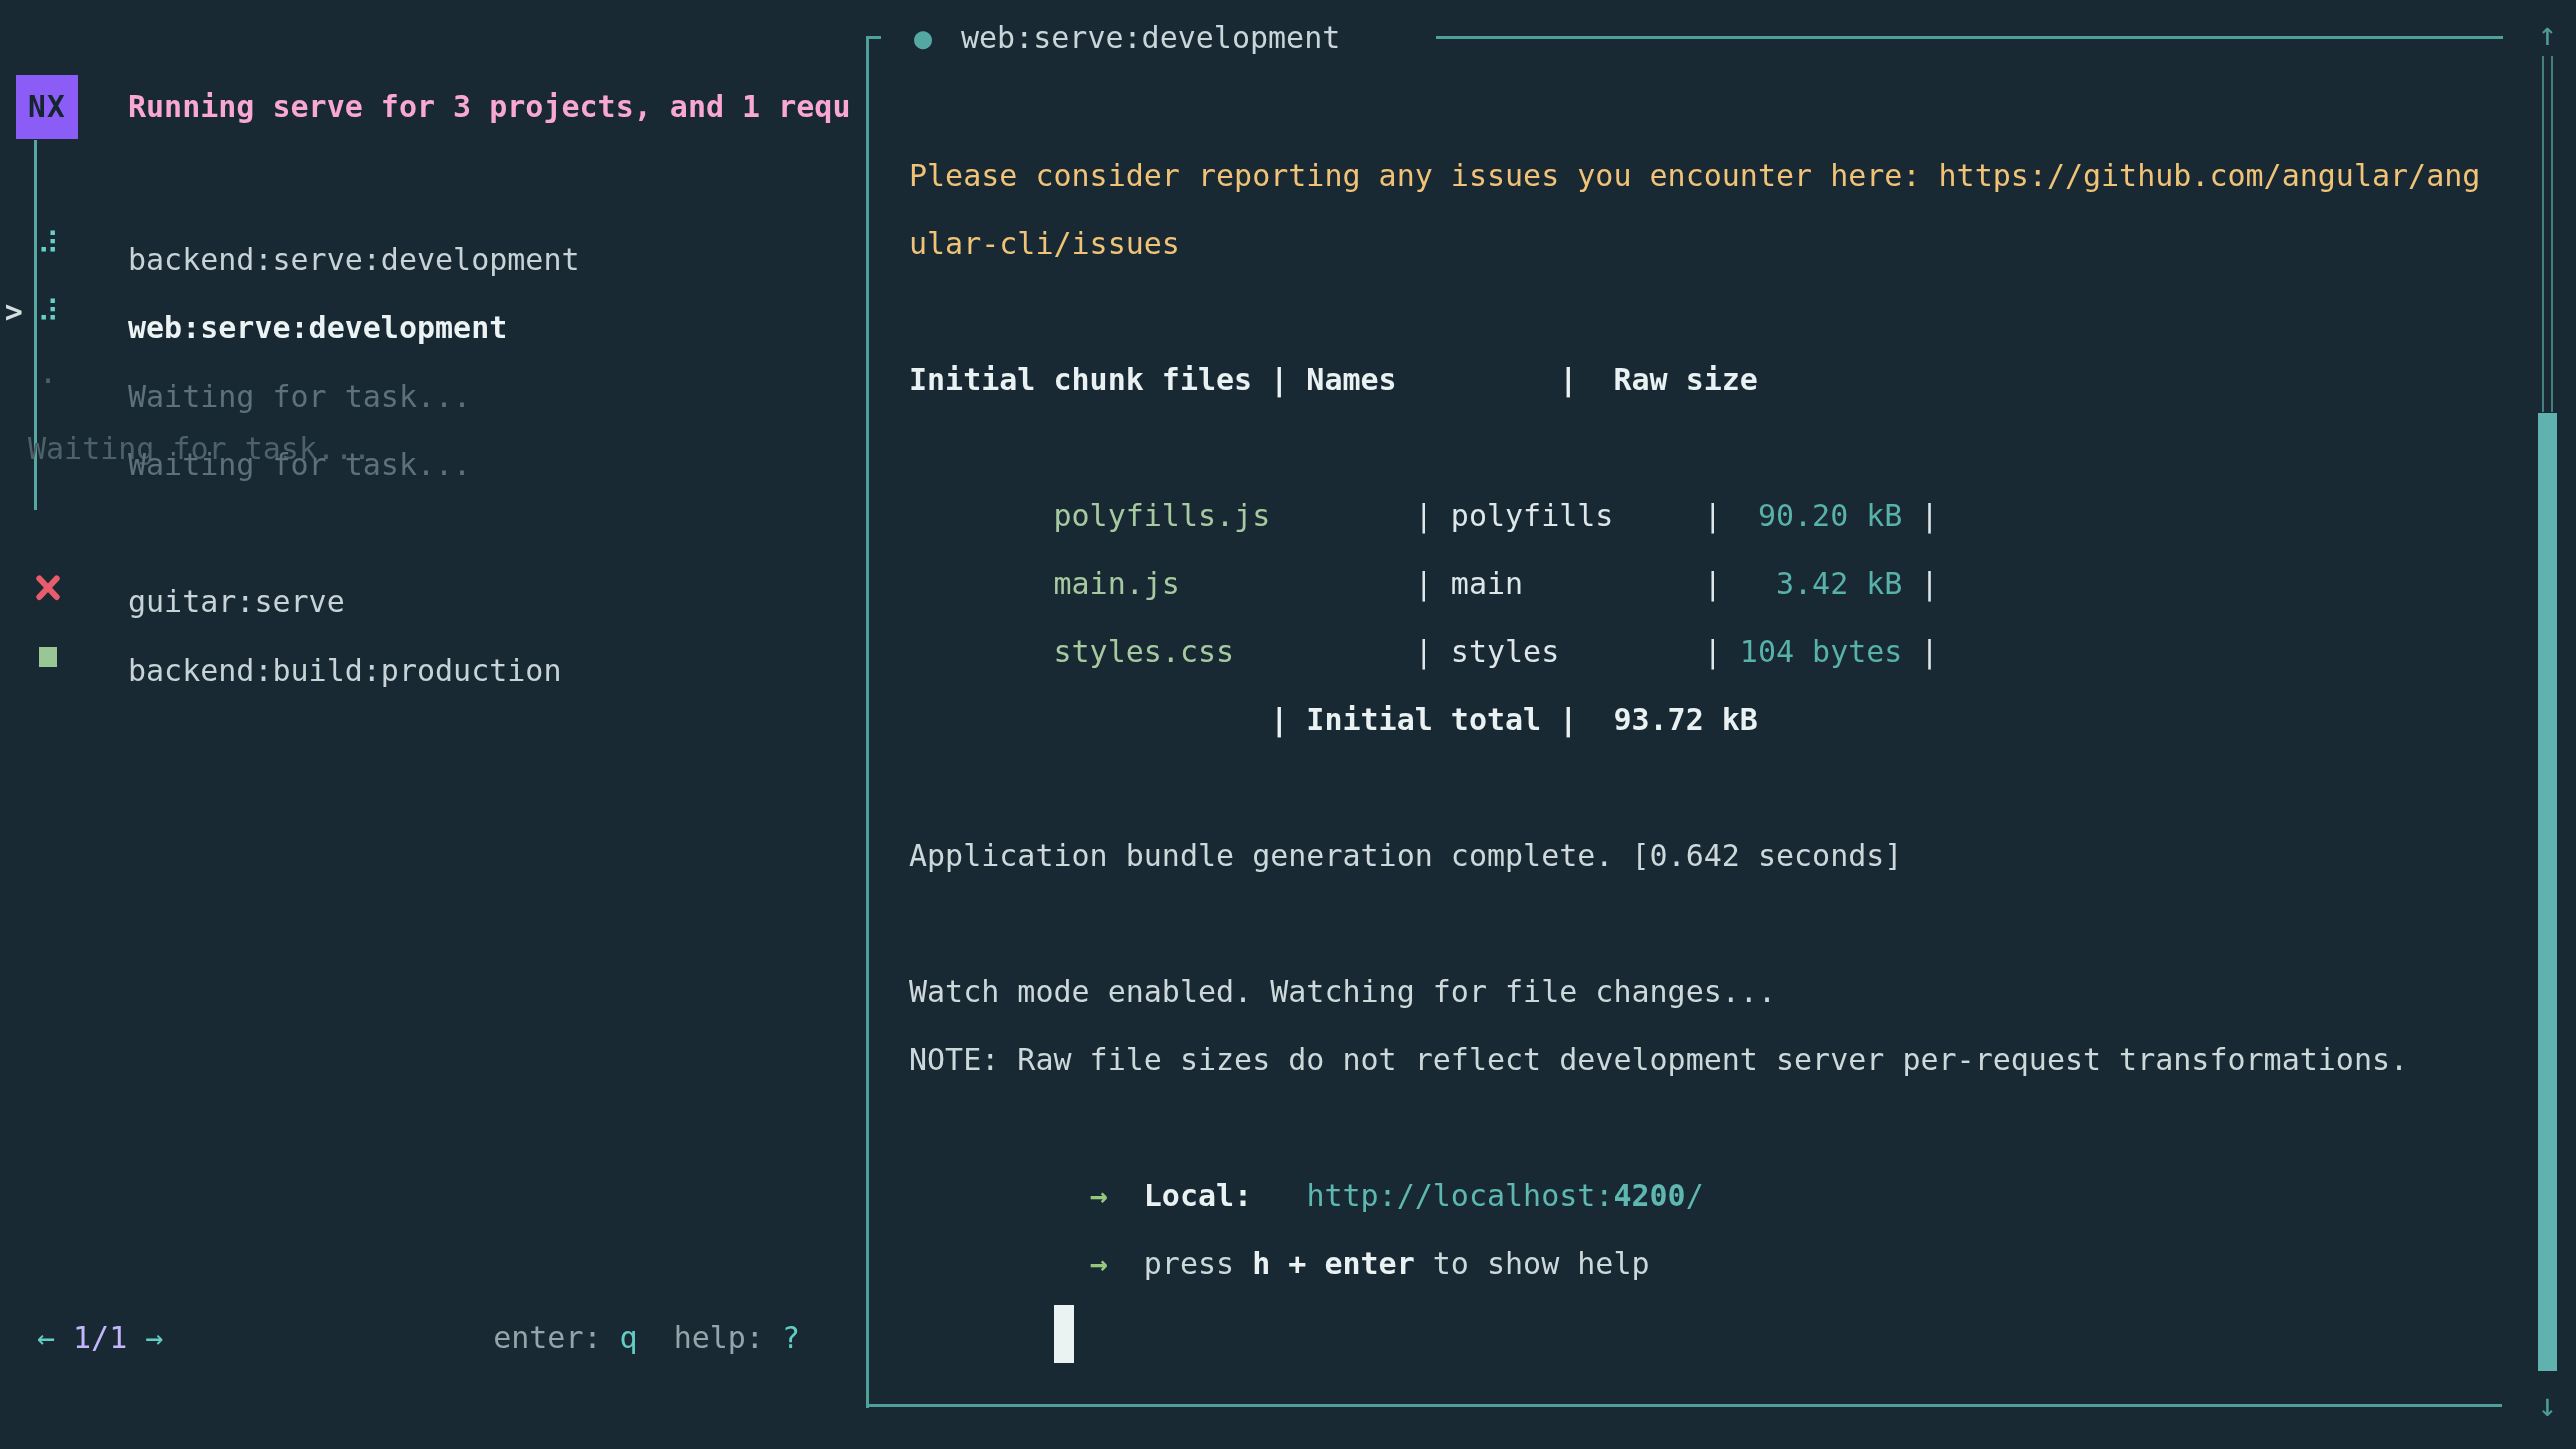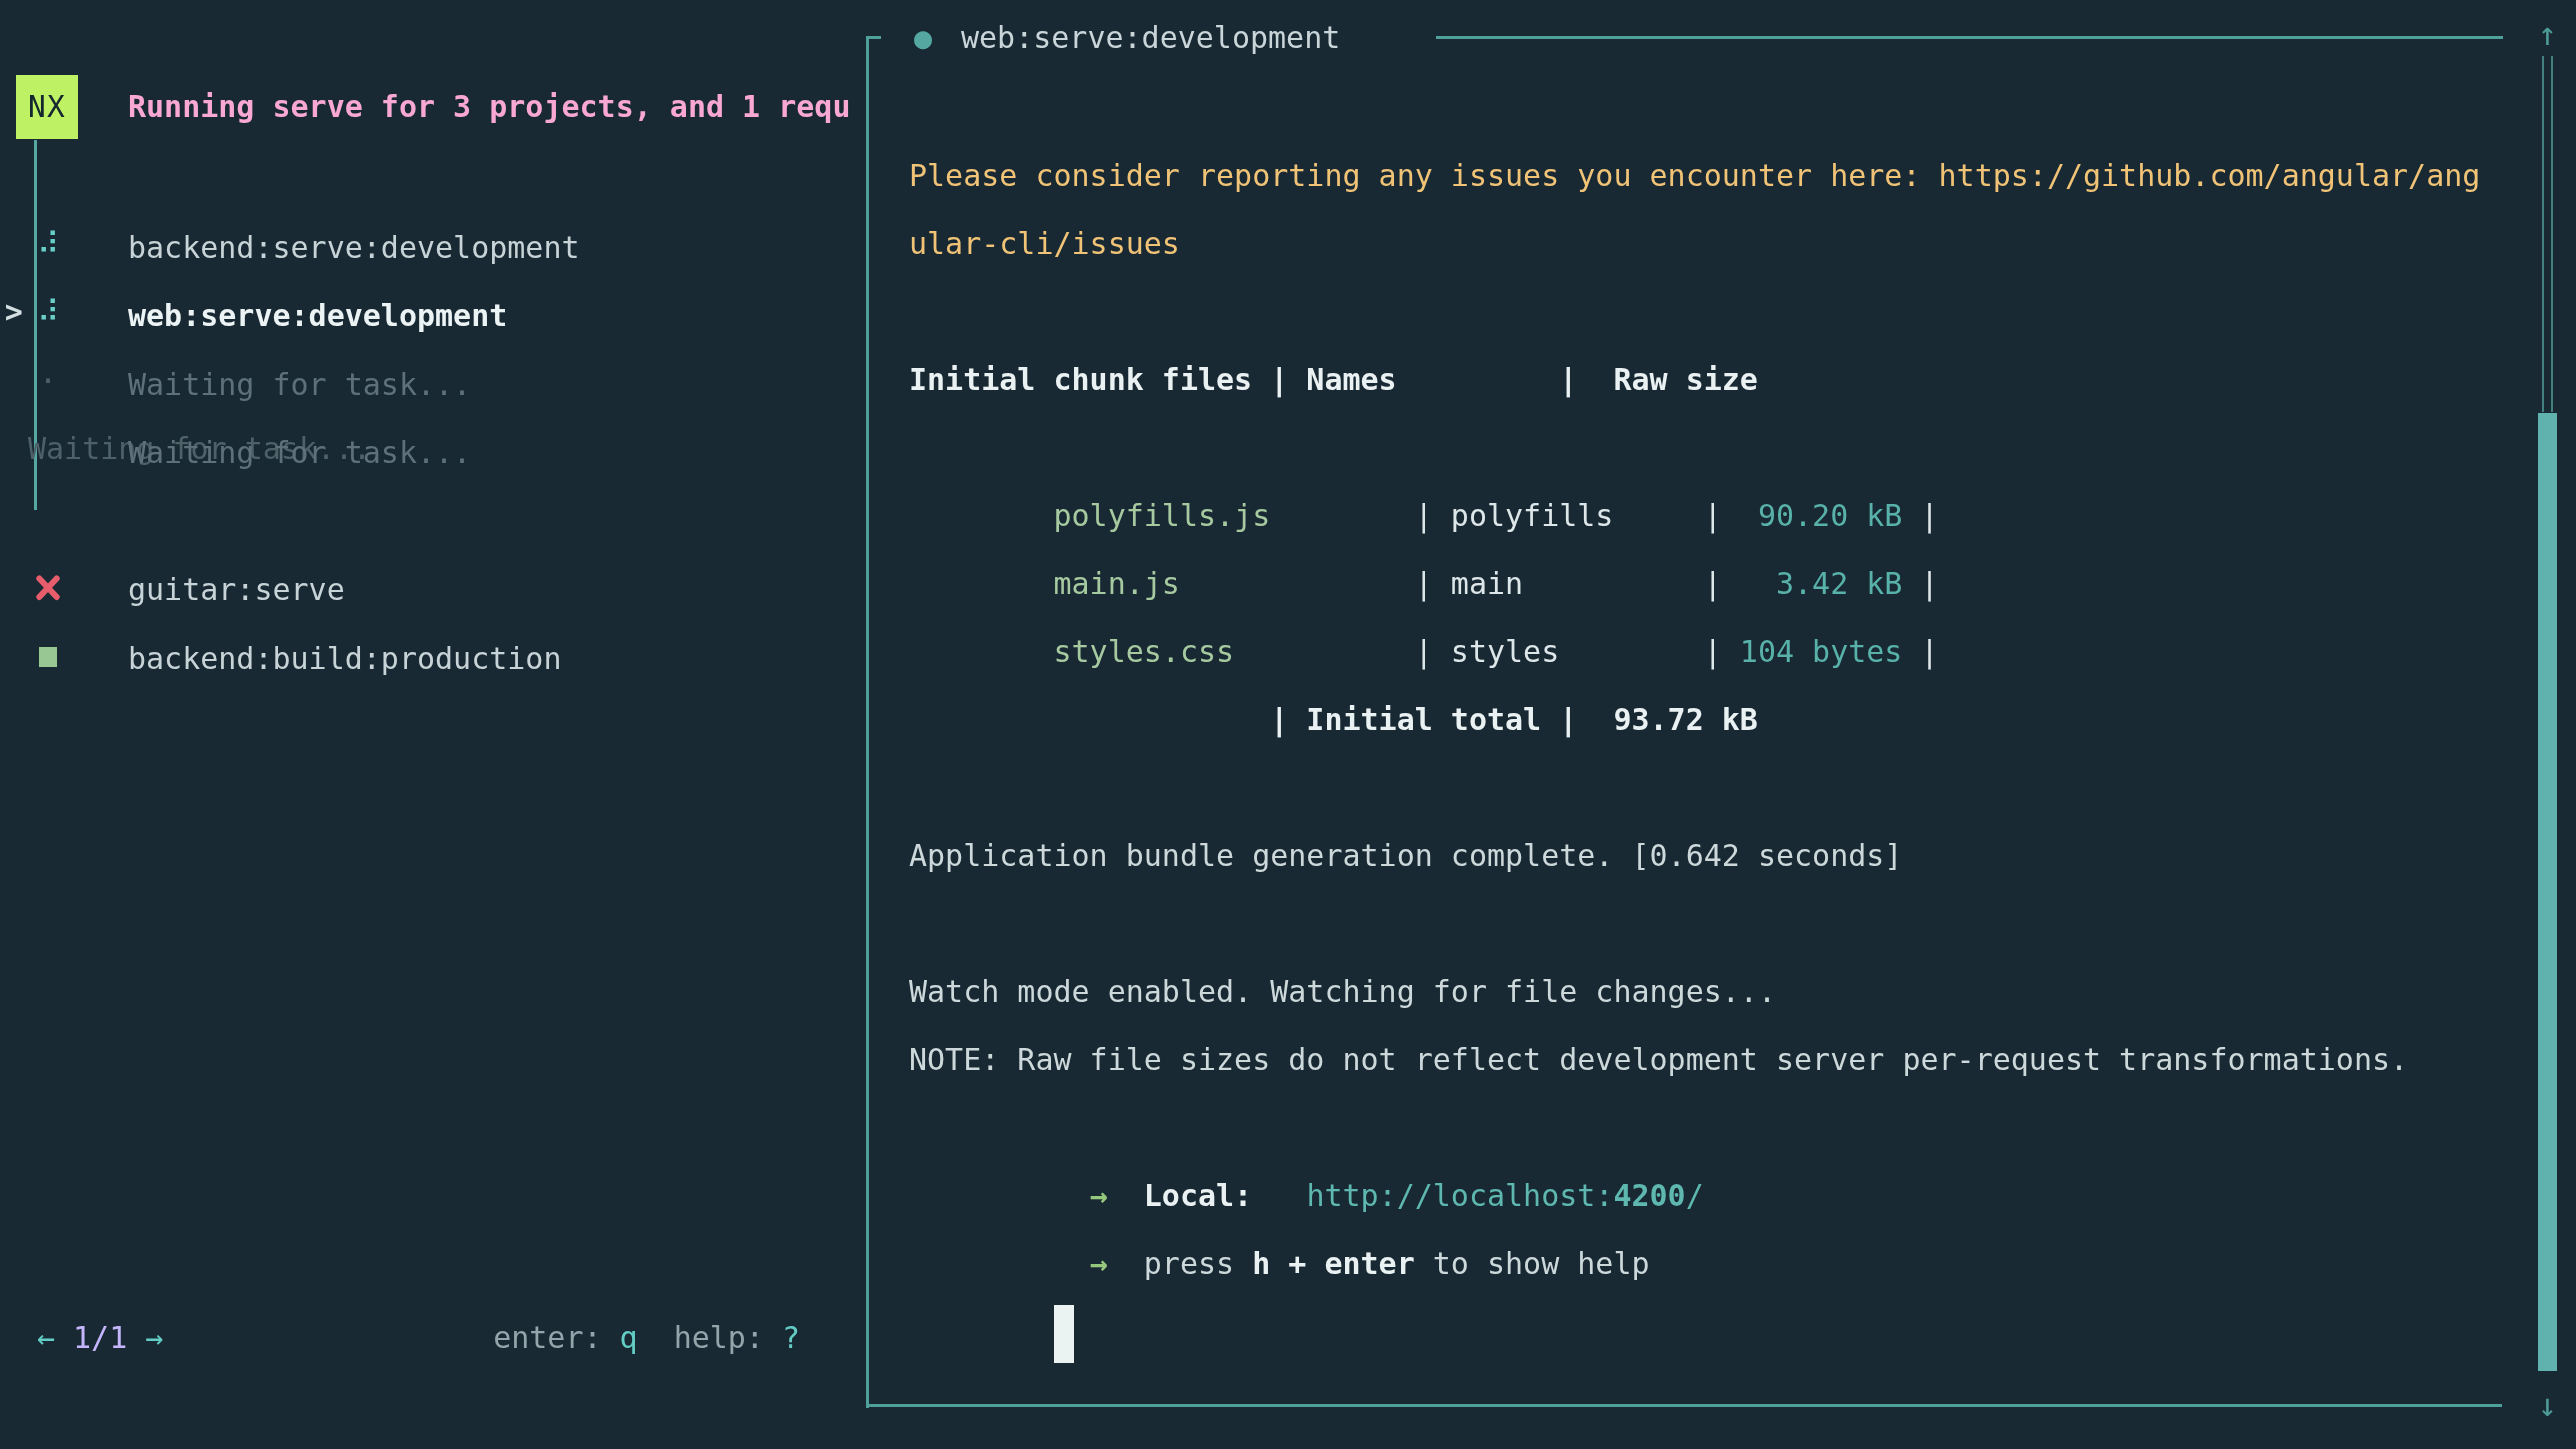--- a/index.html
+++ b/index.html
@@ -7,38 +7,38 @@
   body {
     background:#182933;
     font-family:"DejaVu Sans Mono","Liberation Mono",monospace;
     font-size:30px; color:#cdd8da;
   }
 
   
   .sidebar { position:absolute; left:0; top:0; width:866px; height:1449px; overflow:hidden; }
   .logo {
     position:absolute; left:16px; top:75px; width:62px; height:64px;
-    background:#bef264; color:#14262e; font-weight:normal; font-size:29.5px;
+    background:#8b5cf6; color:#14262e; font-weight:bold; font-size:29.5px;
     text-align:center; line-height:64px; letter-spacing:1.3px;
   }
   .sidebar-title {
     position:absolute; left:128px; top:73px; height:68px; line-height:68px;
     font-weight:bold; color:#f9a8d4; white-space:pre; width:738px; overflow:hidden;
   }
   .tree-line { position:absolute; left:34px; top:140px; width:3.4px; height:370px; background:#55a7a2; }
 
   .task-row { position:absolute; left:0; width:866px; height:68px; line-height:68px; white-space:pre; }
   .task-row .chevron { position:absolute; left:4.7px; top:0; color:#d3dee0; font-weight:bold; }
   .task-row .icon {
     position:absolute; left:28px; top:0; width:40px; text-align:center;
     font-family:"DejaVu Sans Mono","DejaVu Sans",monospace;
   }
   .icon-spinner { color:#68cfc6; }
   .icon-wait { color:#4e6068; }
-  .task-label { position:absolute; left:128px; top:4px; color:#c7d3d6; }
+  .task-label { position:absolute; left:128px; top:16px; color:#c7d3d6; }
   .task-active .task-label { color:#ecf3f4; font-weight:bold; }
   .task-dim .task-label { color:#5e7079; }
   .x-icon { position:absolute; left:36px; top:23px; }
   .sq-icon { position:absolute; left:39px; top:26px; width:18px; height:19.5px; background:#99c793; }
 
   .pager { position:absolute; left:37px; top:1304px; height:68px; line-height:68px; }
   .pager .arrow-key { color:#63cdc5; }
   .pager .page-num { color:#c4b5fd; margin:0 18px;text-align:center; }
   .hotkeys { position:absolute; right:66px; top:1304px; height:68px; line-height:68px; }
   .hotkeys .muted { color:#93a5ab; }

